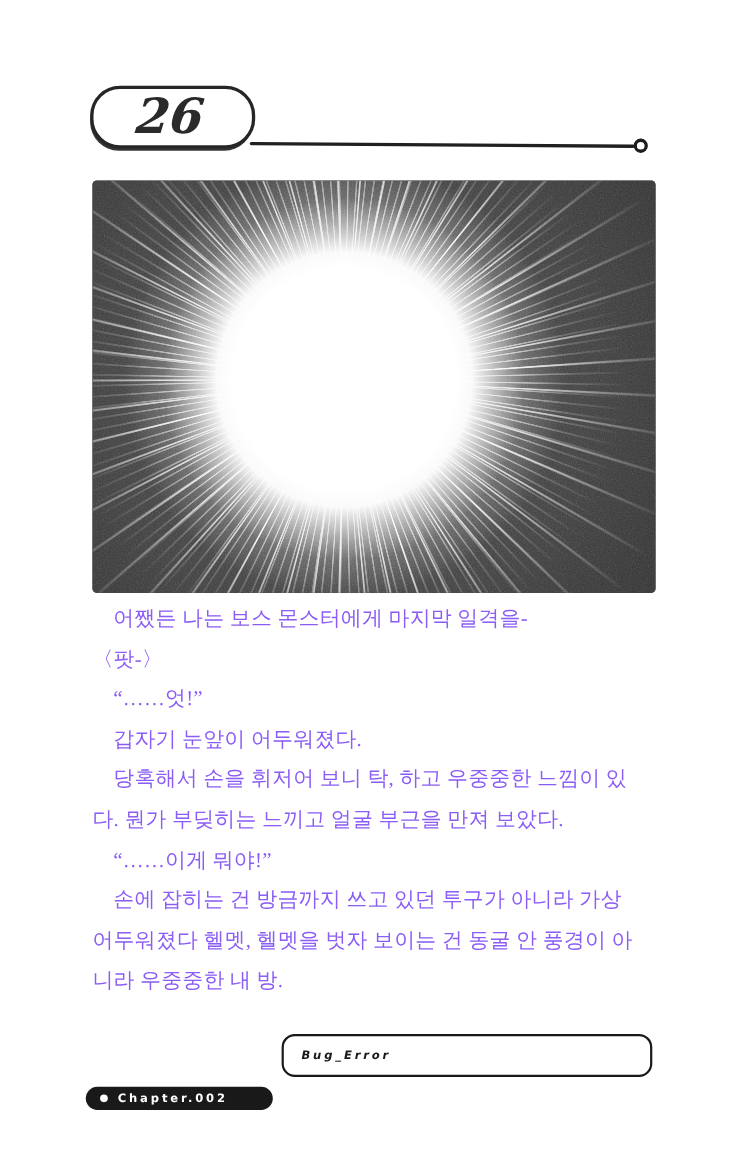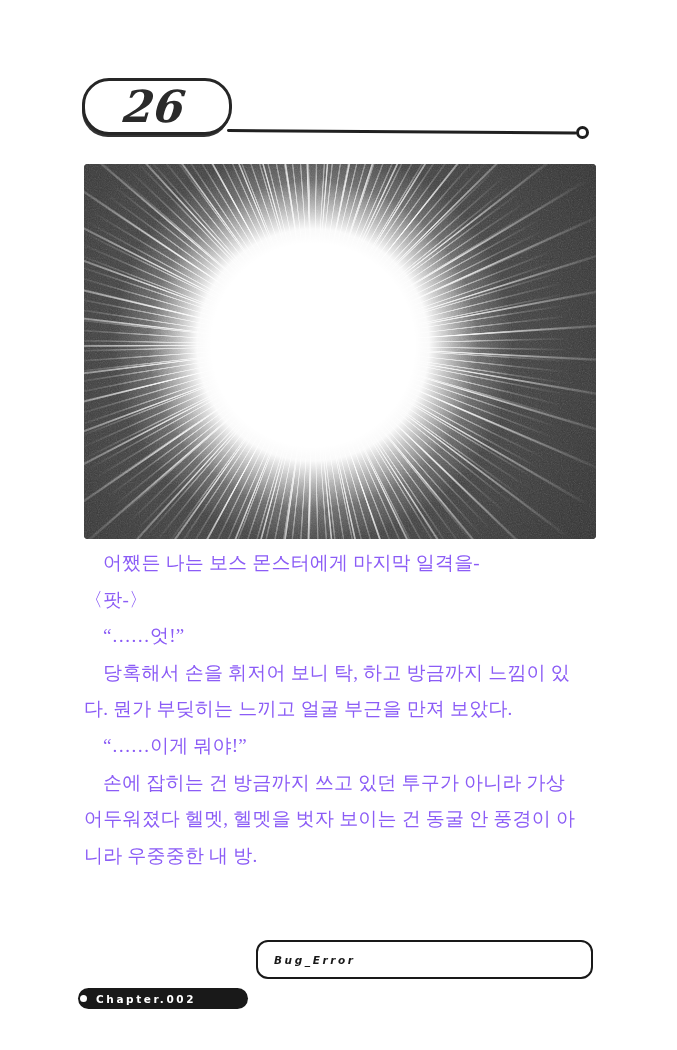--- a/index.html
+++ b/index.html
@@ -39,21 +39,21 @@
   .fig-grain{width:100%;height:100%;mix-blend-mode:soft-light;opacity:0.8;}
 
   
   .body-text{position:absolute;left:84px;top:545px;width:512px;color:#8b5cf6;}
   .body-text p.line{margin:0;height:36.6px;line-height:36.6px;font-size:19px;
     white-space:nowrap;letter-spacing:0.2px;}
   .body-text p.line.indent{text-indent:19px;}
 
   
   .chapter-pill{position:absolute;left:78px;top:988px;width:170px;height:21px;box-sizing:border-box;
-    background:#191919;border-radius:11px;display:flex;align-items:center;gap:9px;padding-left:2px;}
+    background:#191919;border-radius:11px;display:flex;align-items:center;gap:9px;padding-left:13px;}
   .chapter-dot{width:7px;height:7px;background:#fff;border-radius:50%;flex:0 0 auto;}
   .chapter-label{color:#fff;font-family:"DejaVu Sans",sans-serif;font-weight:700;
     font-size:10.5px;letter-spacing:2.6px;padding-top:1px;}
   .section-pill{position:absolute;left:256px;top:940px;width:337px;height:39px;box-sizing:border-box;
     background:#fff;border:2px solid #191919;border-radius:12px;display:flex;align-items:center;padding-left:16px;font-style:italic;}
   .section-label{color:#191919;font-family:"DejaVu Sans",sans-serif;font-weight:700;
     font-size:10.5px;letter-spacing:2.6px;padding-top:1px;}
 </style>
 </head>
 <body>
@@ -78,21 +78,22 @@
       </filter>
       <rect width="100%" height="100%" filter="url(#grainF)"></rect>
     </svg>
   </figure>
 
   <div class="body-text">
 
   <p class="line indent"><span>어쨌든 나는 보스 몬스터에게 마지막 일격을-</span></p>
       <p class="line"><span>〈팟-〉</span></p>
       <p class="line indent"><span>“……엇!”</span></p>
-      <p class="line indent"><span>당혹해서 손을 휘저어 보니 탁, 하고 방금까지 느낌이 있</span></p>
+      <p class="line indent"><span>갑자기 눈앞이 어두워졌다.</span></p>
+      <p class="line indent"><span>당혹해서 손을 휘저어 보니 탁, 하고 우중중한 느낌이 있</span></p>
       <p class="line"><span>다. 뭔가 부딪히는 느끼고 얼굴 부근을 만져 보았다.</span></p>
       <p class="line indent"><span>“……이게 뭐야!”</span></p>
       <p class="line indent"><span>손에 잡히는 건 방금까지 쓰고 있던 투구가 아니라 가상</span></p>
       <p class="line"><span>어두워졌다 헬멧, 헬멧을 벗자 보이는 건 동굴 안 풍경이 아</span></p>
       <p class="line"><span>니라 우중중한 내 방.</span></p>
     </div>
 
   <div class="chapter-pill">
     <span class="chapter-dot"></span>
     <span class="chapter-label">Chapter.002</span>

